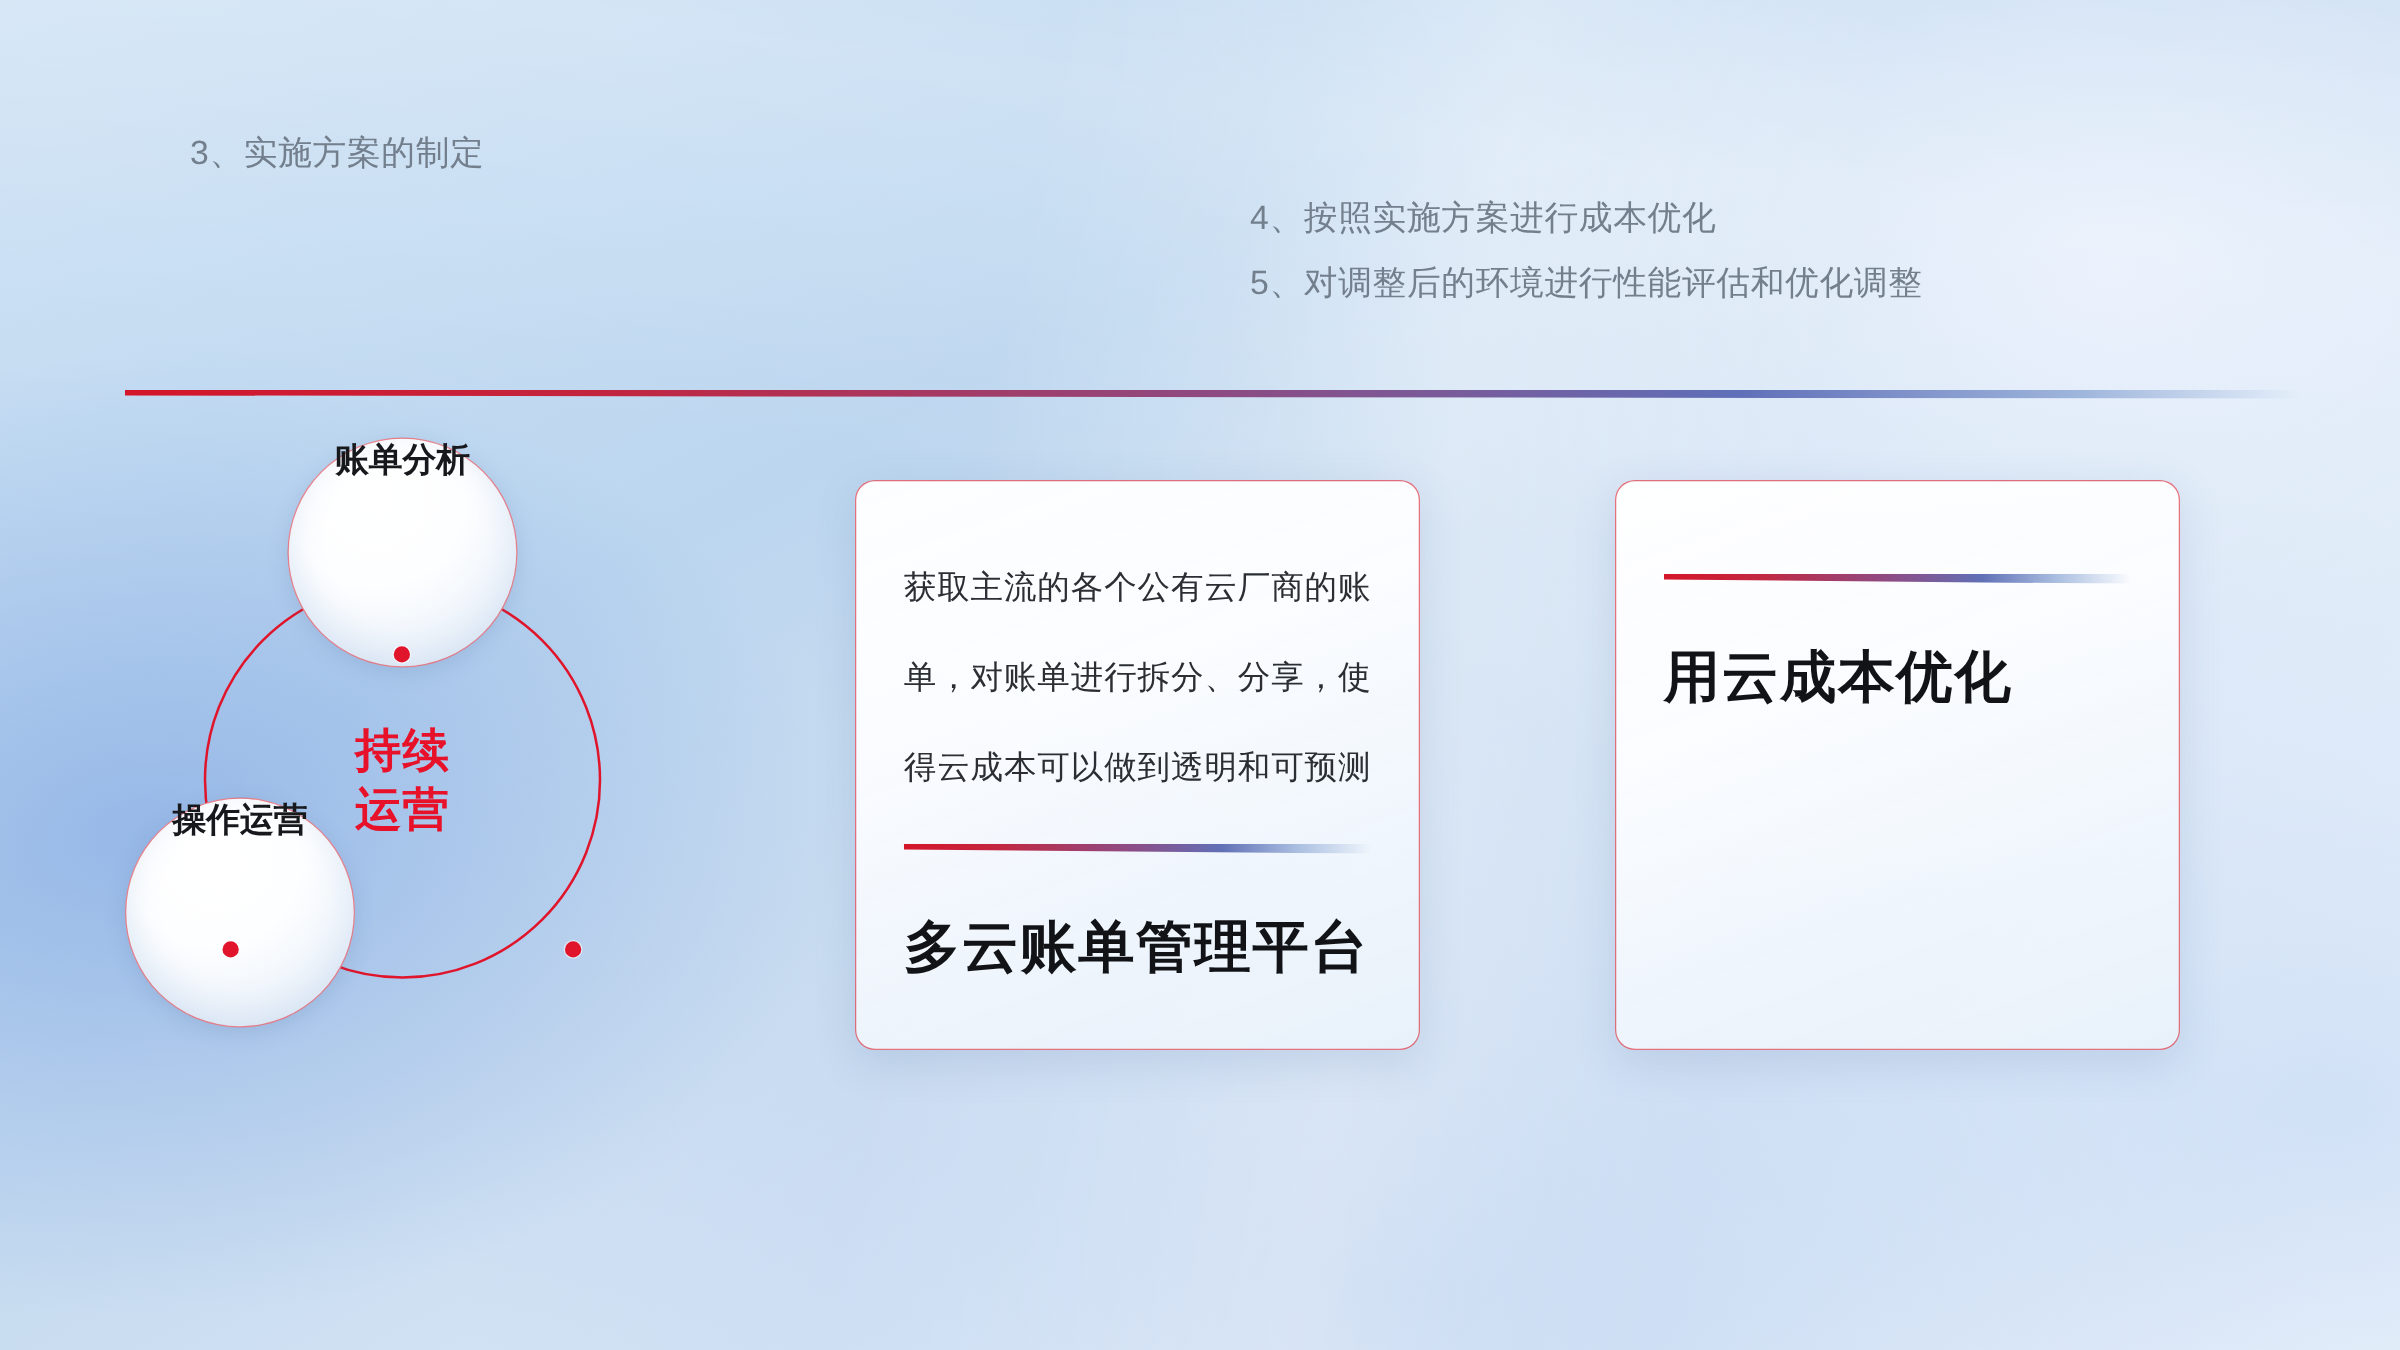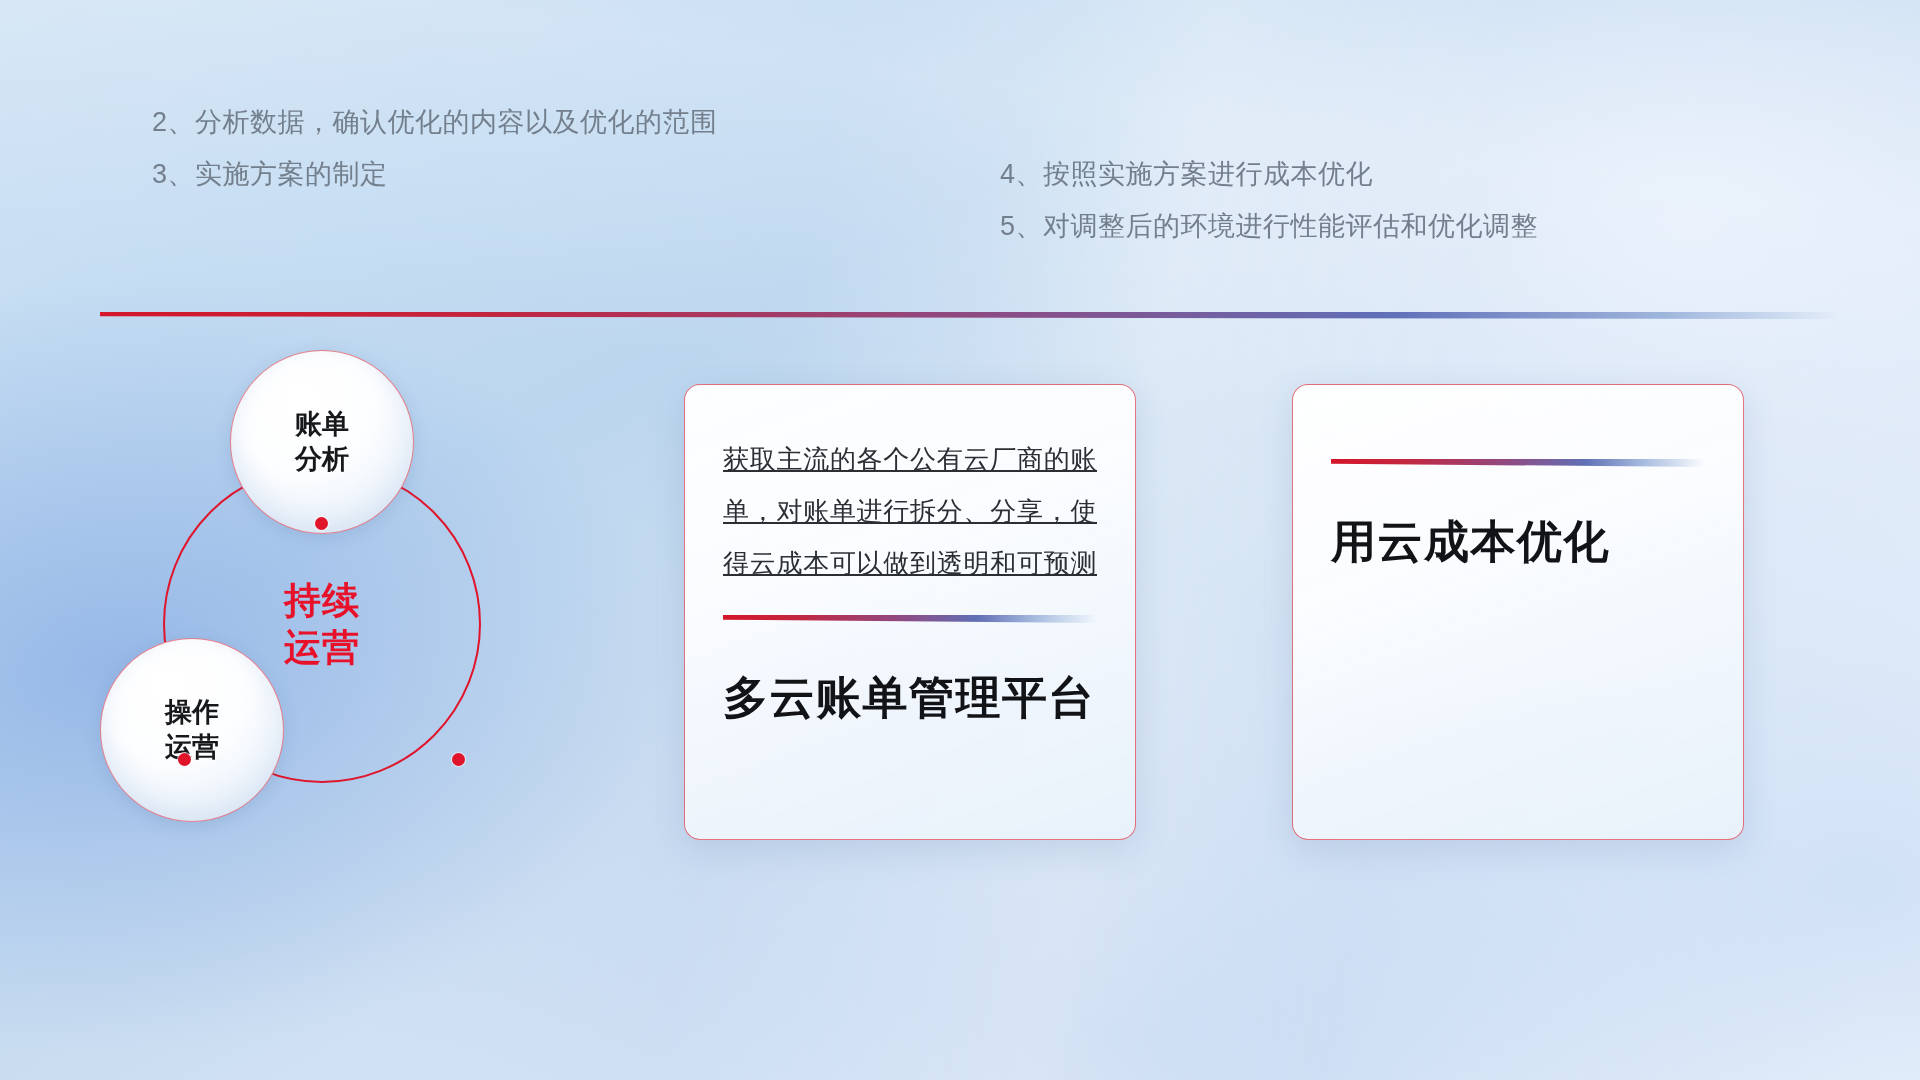--- a/index.html
+++ b/index.html
@@ -69,22 +69,22 @@
     width: 520px;
     height: 600px;
   }
   .bubble {
     position: absolute;
     border-radius: 50%;
     background: radial-gradient(circle at 38% 26%, #ffffff 0%, #fdfeff 40%, #eef4fb 72%, #e2ecf7 100%);
     border: 1.6px solid rgba(214,28,45,0.55);
     box-shadow: 0 4px 16px rgba(80,110,160,0.18), inset 0 -10px 26px rgba(190,210,236,0.45);
     display: flex;
-    flex-direction: column;
-    align-items: center;
+    flex-direction: row;
+    align-items: flex-start;
     justify-content: center;
     color: #16181b;
     font-weight: bold;
     font-size: 27px;
     line-height: 35px;
     text-align: center;
   }
   #bubble-top    { left: 130px; top: 0px;   width: 182px; height: 182px; }
   #bubble-left   { left: 0px;   top: 288px; width: 182px; height: 182px; }
   #bubble-right  { left: 260px; top: 288px; width: 182px; height: 182px; }
@@ -142,26 +142,25 @@
     padding: 48px 38px 0 38px;
     display: flex;
     flex-direction: column;
   }
   #card-1 { left: 684px; }
   #card-2 { left: 1292px; }
 
   .card-body {
     color: #2b2f34;
     font-size: 26px;
-    line-height: 52px;
+    line-height: 72px;
     letter-spacing: 0.6px;
     text-align: justify;
     text-align-last: justify;
     flex: 0 0 auto;
-    text-decoration: underline;
   }
   .card-divider {
     margin-top: 26px;
     height: 8px;
     border-radius: 0 4px 4px 0;
     background: linear-gradient(90deg, #d4162a 0%, #c32740 20%, #8e4b84 48%, #6170b6 68%, #a9bee0 84%, rgba(225,235,248,0) 100%);
     clip-path: polygon(0 0, 100% 0, 100% 100%, 0 58%);
   }
   .card-title {
     margin-top: 46px;
@@ -171,21 +170,20 @@
     letter-spacing: 1.5px;
     line-height: 58px;
   }
 </style>
 </head>
 <body>
 
 <div id="stage">
 
   <div class="list" id="list-left">
-    <span class="list-item">2、分析数据，确认优化的内容以及优化的范围</span>
     <span class="list-item">3、实施方案的制定</span>
   </div>
 
   <div class="list" id="list-right">
     <span class="list-item">4、按照实施方案进行成本优化</span>
     <span class="list-item">5、对调整后的环境进行性能评估和优化调整</span>
   </div>
 
   <div id="top-rule"></div>
 

